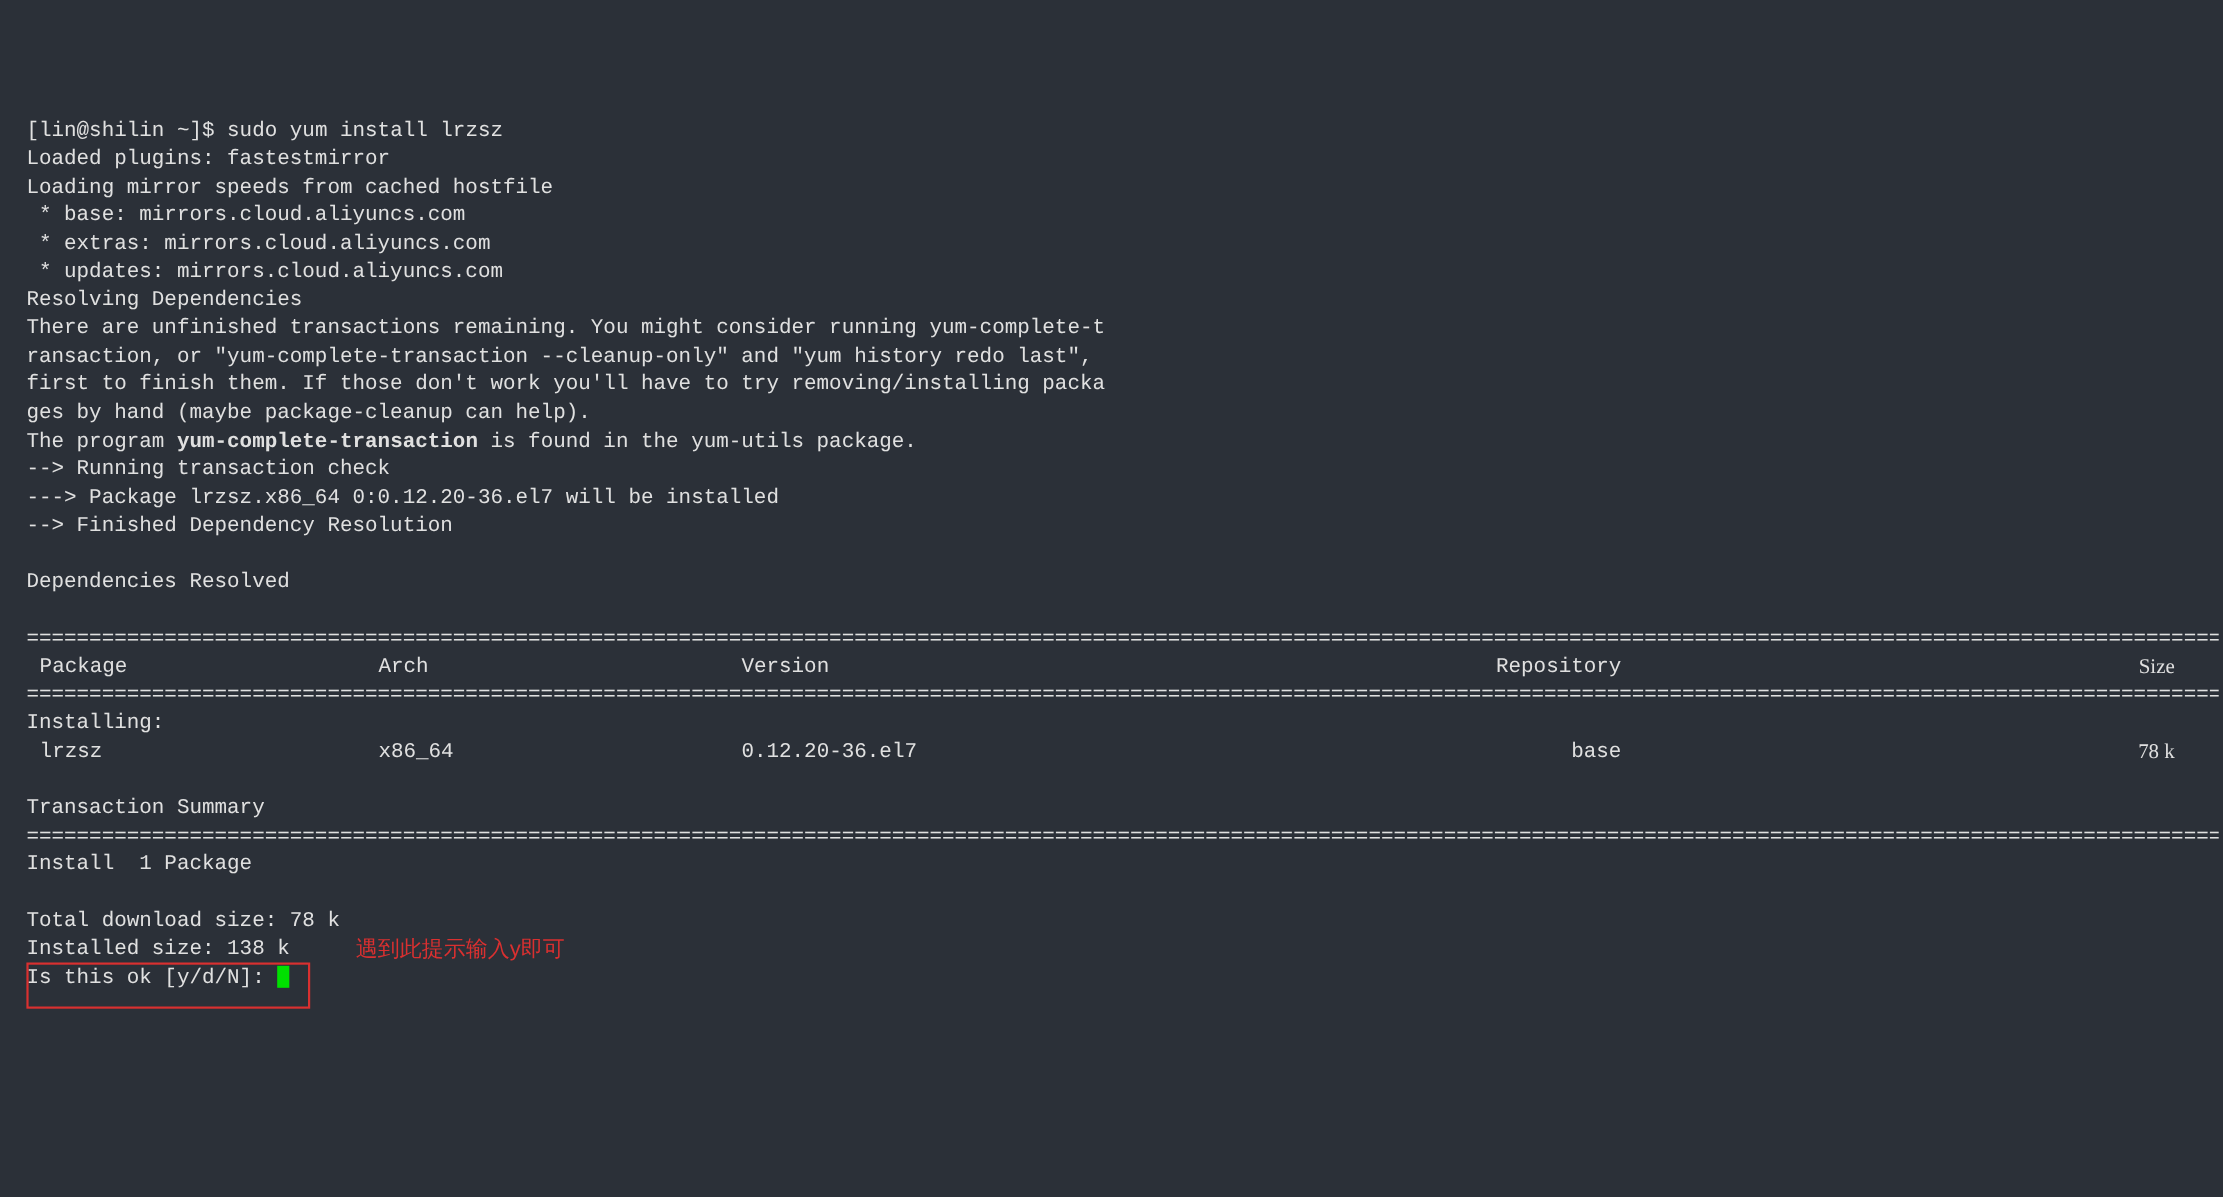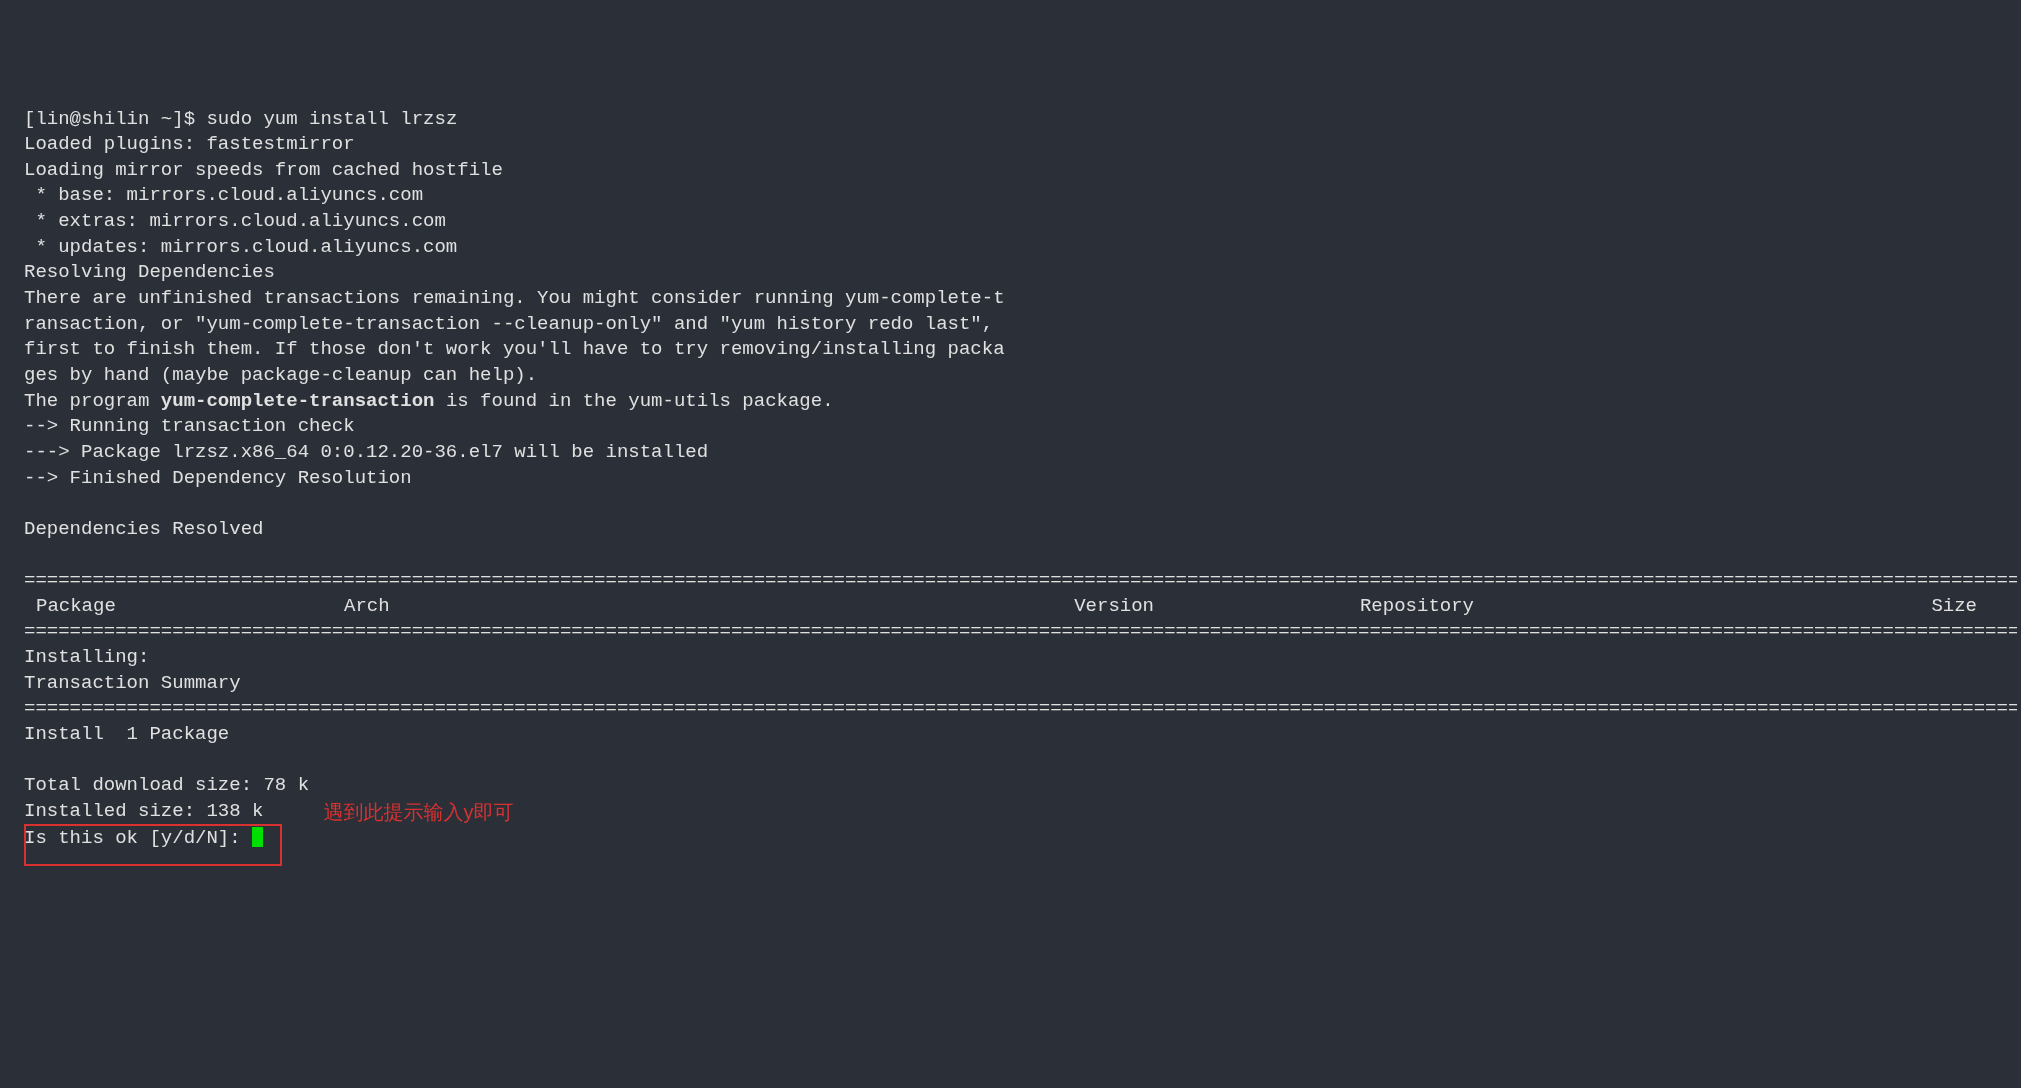--- a/index.html
+++ b/index.html
@@ -40,23 +40,23 @@
       font-size: 20px;
       display: inline-block;
       margin-left: 60px;
       vertical-align: top;
     }
     .row {
       display: flex;
     }
     .col-package { width: 320px; padding-left: 12px; }
     .col-arch { width: 330px; }
-    .col-version { width: 480px; text-align: right; }
+    .col-version { width: 480px; }
     .col-repo { width: 320px; text-align: right; }
-    .col-size { flex: 1; text-align: right; padding-right: 40px; }
+    .col-size { flex: 1; text-align: right; padding-right: 40px; font-family: Liberation Serif, serif; }
     .rule {
       letter-spacing: 0;
       overflow: hidden;
       width: 100%;
     }
     .last-section {
       position: relative;
       text-align: center;
     }
     .red-box {
@@ -85,20 +85,21 @@
 <span>first to finish them. If those don't work you'll have to try removing/installing packa</span>
 <span>ges by hand (maybe package-cleanup can help).</span>
 <span>The program </span><span class="bold">yum-complete-transaction</span><span> is found in the yum-utils package.</span>
 <span>--&gt; Running transaction check</span>
 <span>---&gt; Package lrzsz.x86_64 0:0.12.20-36.el7 will be installed</span>
 <span>--&gt; Finished Dependency Resolution</span>
 
 <span>Dependencies Resolved</span>
 
 <div class="rule">================================================================================================================================================================================================</div><div class="row"><span class="col-package">Package</span><span class="col-arch">Arch</span><span class="col-version">Version</span><span class="col-repo">Repository</span><span class="col-size">Size</span></div><div class="rule">================================================================================================================================================================================================</div><span>Installing:</span>
+<div class="row"><span class="col-package">lrzsz</span><span class="col-arch">x86_64</span><span class="col-version">0.12.20-36.el7</span><span class="col-repo">base</span><span class="col-size">78 k</span></div>
 <span>Transaction Summary</span>
 <div class="rule">================================================================================================================================================================================================</div><span>Install  1 Package</span>
 
 <span>Total download size: 78 k</span>
 <span>Installed size: 138 k</span><span class="annotation">遇到此提示输入y即可</span>
 <span class="last-section"><span class="red-box"></span><span>Is this ok [y/d/N]: </span><span class="cursor"></span></span></div>
 
 
 
 

